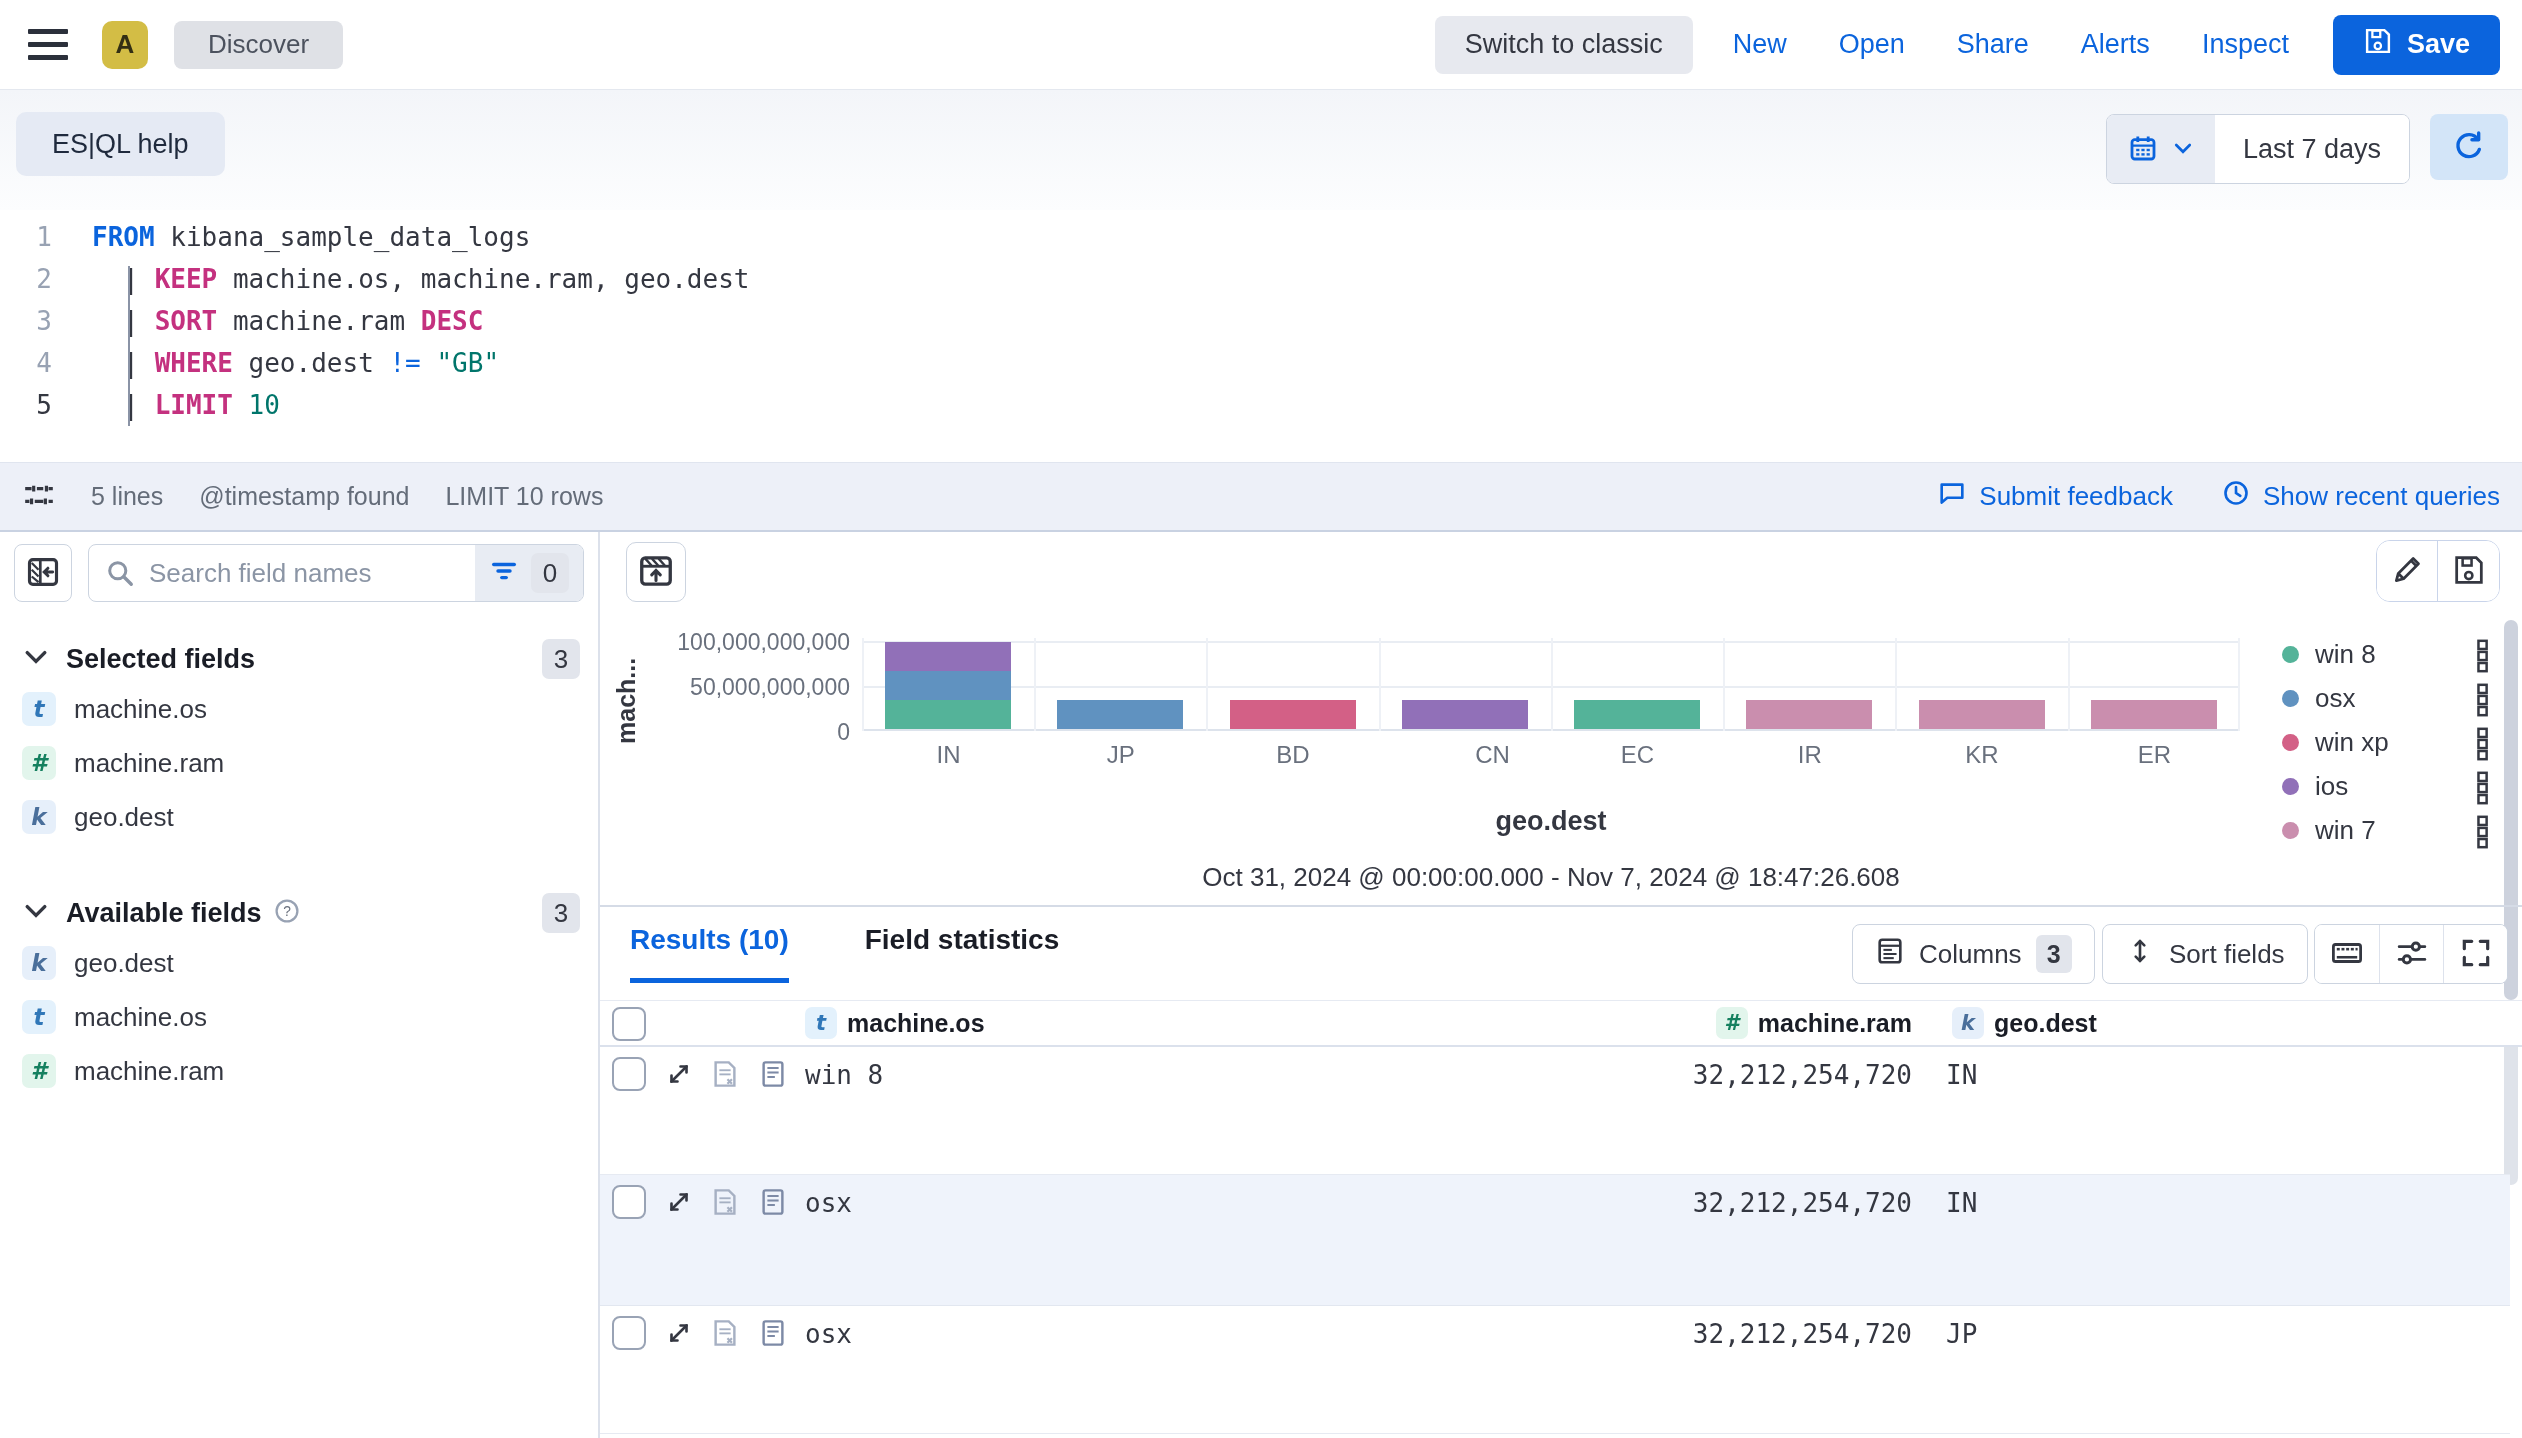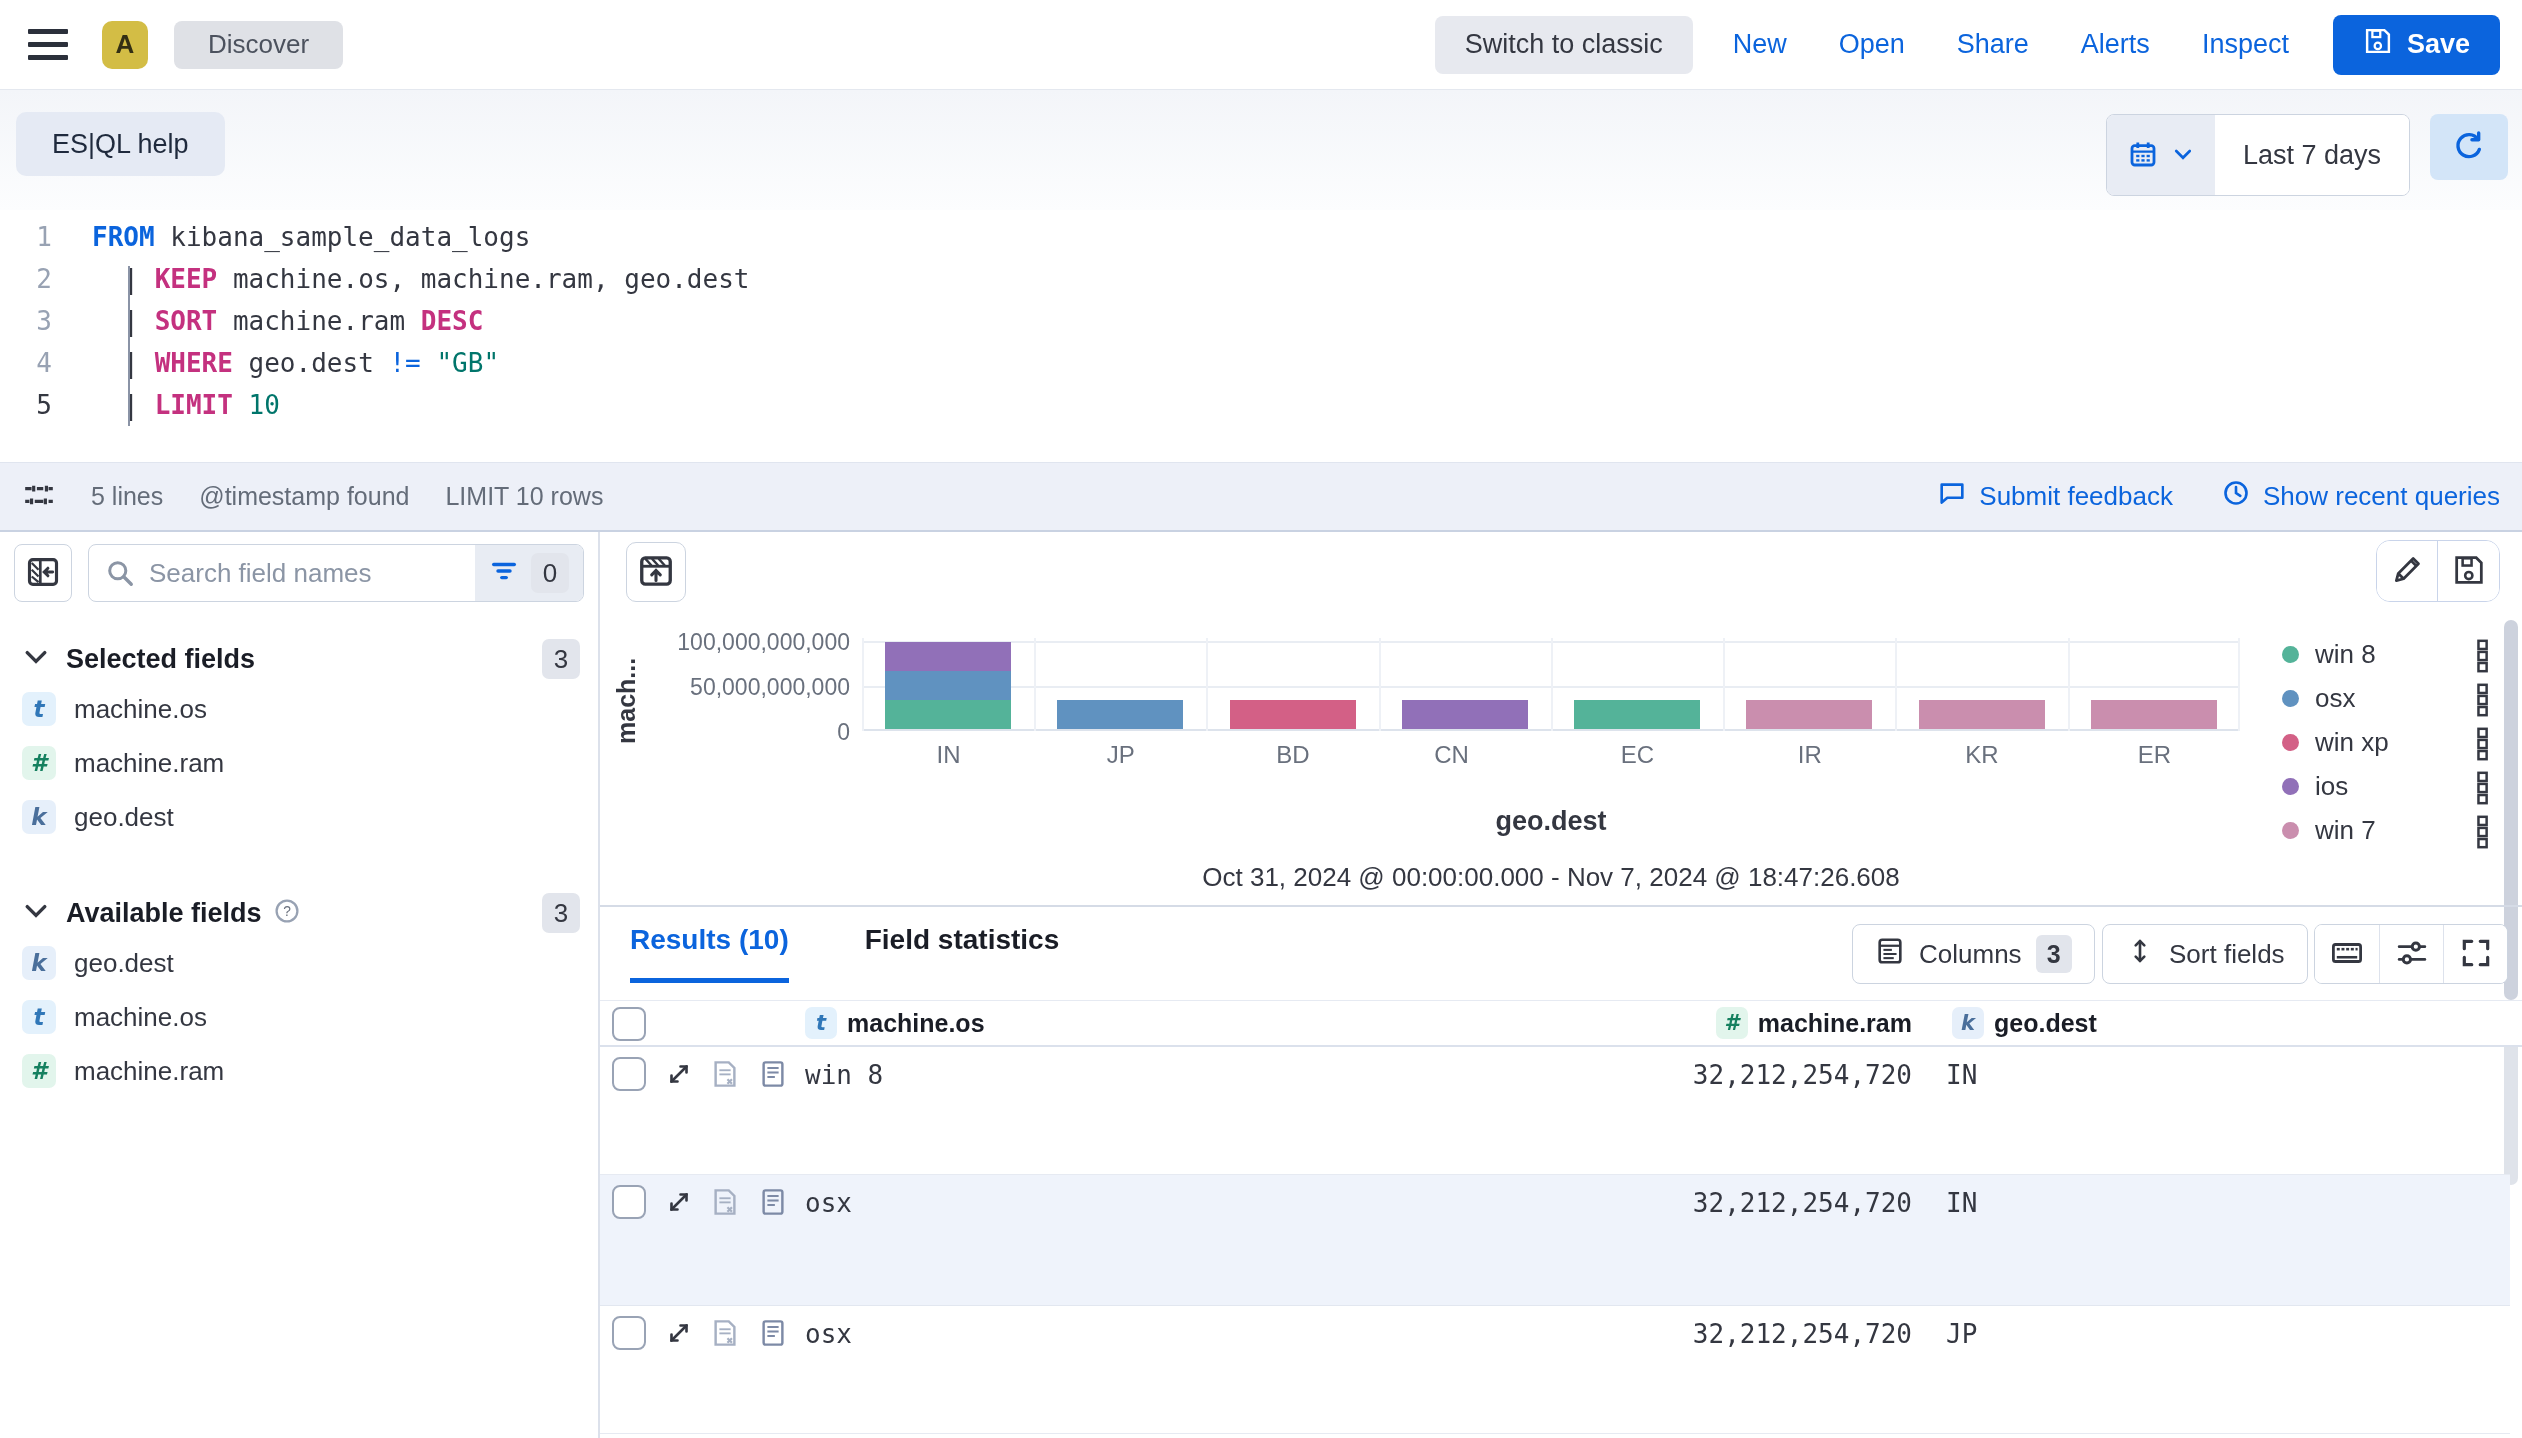--- a/index.html
+++ b/index.html
@@ -21,21 +21,21 @@
     font-size:27px;color:#343741;font-family:inherit;}
   .hdr-links{display:flex;align-items:center;gap:52px;margin:0 44px 0 40px;}
   .hdr-link{font-size:27px;font-weight:500;color:#0b64dd;text-decoration:none;}
   .save-btn{height:60px;padding:0 30px;background:#0b64dd;border:none;border-radius:8px;color:#fff;
     font-size:27px;font-weight:600;display:flex;align-items:center;gap:14px;font-family:inherit;}
 
   
   .query-bar{position:relative;height:120px;background:linear-gradient(180deg,#f3f5f9 0%,#fcfdfe 100%);}
   .esql-help{position:absolute;left:16px;top:22px;height:64px;padding:0 36px;background:#e5eaf4;border:none;
     border-radius:10px;font-size:27px;font-weight:500;color:#1f2a3d;font-family:inherit;}
-  .datepicker{position:absolute;right:112px;top:24px;height:82px;display:flex;border:1px solid #ccd4e0;
+  .datepicker{position:absolute;right:112px;top:24px;height:70px;display:flex;border:1px solid #ccd4e0;
     border-radius:8px;overflow:hidden;background:#fff;}
   .dp-cal{display:flex;align-items:center;gap:12px;padding:0 20px;background:#e8ecf4;border:none;cursor:pointer;}
   .dp-value{display:flex;align-items:center;padding:0 28px;font-size:27px;color:#343741;background:#fff;
     border:none;font-family:inherit;}
   .refresh-btn{position:absolute;right:14px;top:24px;width:78px;height:66px;background:#d3e5f8;border:none;
     border-radius:8px;display:flex;align-items:center;justify-content:center;}
 
   
   .editor{position:relative;height:252px;background:#fff;padding-top:6px;}
   .ed-line{display:flex;height:42px;line-height:42px;}
@@ -382,21 +382,21 @@
         <div class="vgrid" style="left:1376px;"></div>
       <div class="bar-seg" style="left: 23.1px; bottom: 0px; width: 126px; height: 29px; background: rgb(84, 179, 153);"></div>
           <div class="bar-seg" style="left: 23.1px; bottom: 29px; width: 126px; height: 29px; background: rgb(96, 146, 192);"></div>
           <div class="bar-seg" style="left: 23.1px; bottom: 58px; width: 126px; height: 29px; background: rgb(145, 112, 184);"></div>
           <div class="x-label" style="left: 0px;">IN</div>
           <div class="bar-seg" style="left: 195.4px; bottom: 0px; width: 126px; height: 29px; background: rgb(96, 146, 192);"></div>
           <div class="x-label" style="left: 172.3px;">JP</div>
           <div class="bar-seg" style="left: 367.6px; bottom: 0px; width: 126px; height: 29px; background: rgb(211, 96, 134);"></div>
           <div class="x-label" style="left: 344.5px;">BD</div>
           <div class="bar-seg" style="left: 539.9px; bottom: 0px; width: 126px; height: 29px; background: rgb(145, 112, 184);"></div>
-          <div class="x-label" style="left: 503px;">CN</div>
+          <div class="x-label" style="left: 544px;">CN</div>
           <div class="bar-seg" style="left: 712.1px; bottom: 0px; width: 126px; height: 29px; background: rgb(84, 179, 153);"></div>
           <div class="x-label" style="left: 689px;">EC</div>
           <div class="bar-seg" style="left: 884.4px; bottom: 0px; width: 126px; height: 29px; background: rgb(202, 142, 174);"></div>
           <div class="x-label" style="left: 861.3px;">IR</div>
           <div class="bar-seg" style="left: 1056.6px; bottom: 0px; width: 126px; height: 29px; background: rgb(202, 142, 174);"></div>
           <div class="x-label" style="left: 1033.5px;">KR</div>
           <div class="bar-seg" style="left: 1228.9px; bottom: 0px; width: 126px; height: 29px; background: rgb(202, 142, 174);"></div>
           <div class="x-label" style="left: 1205.8px;">ER</div>
         </div>
 

